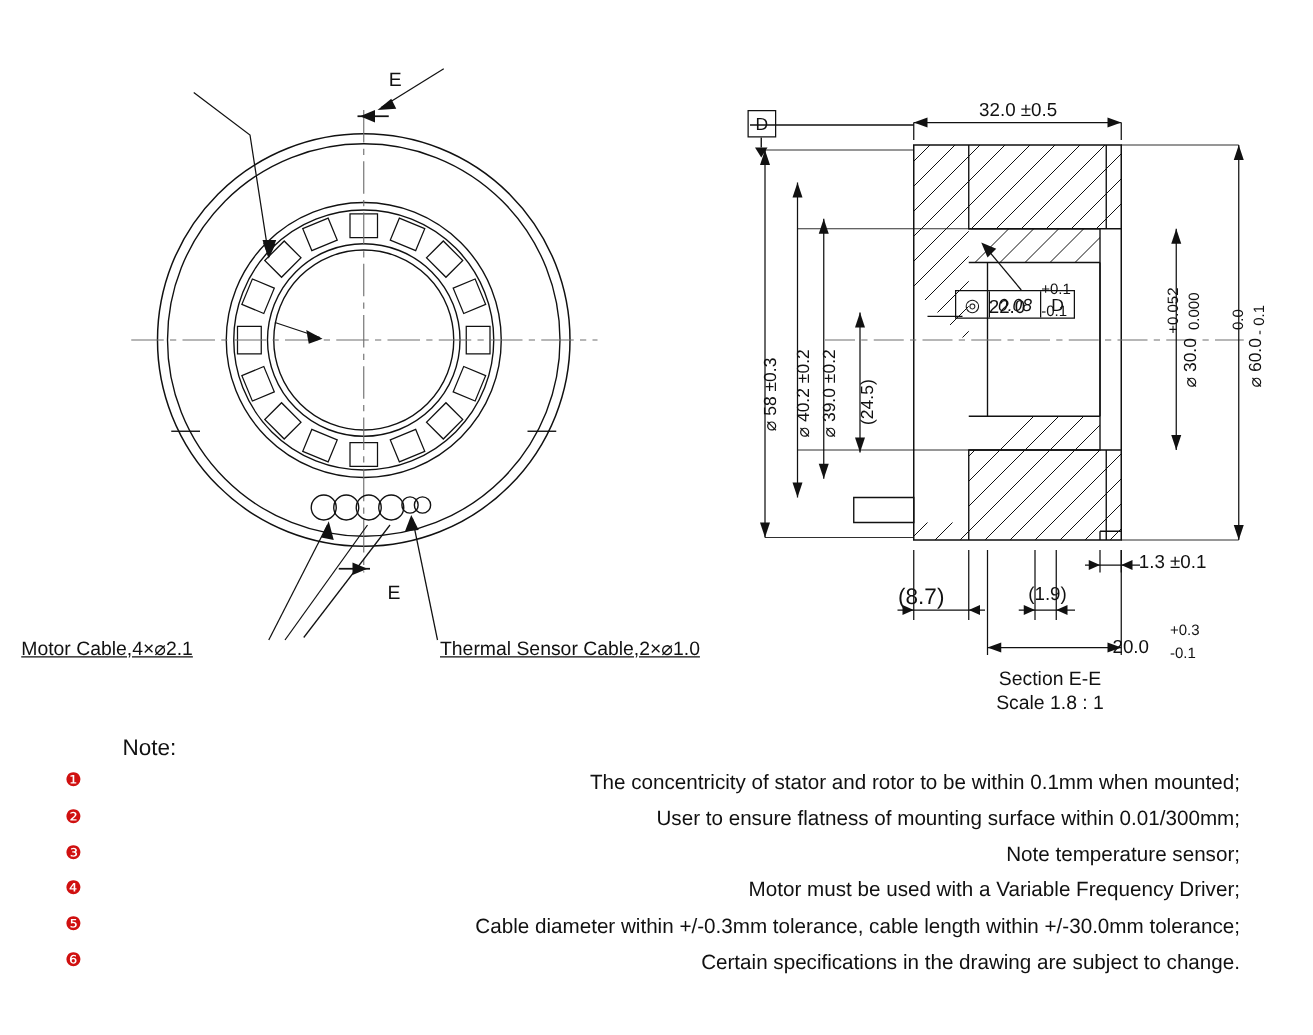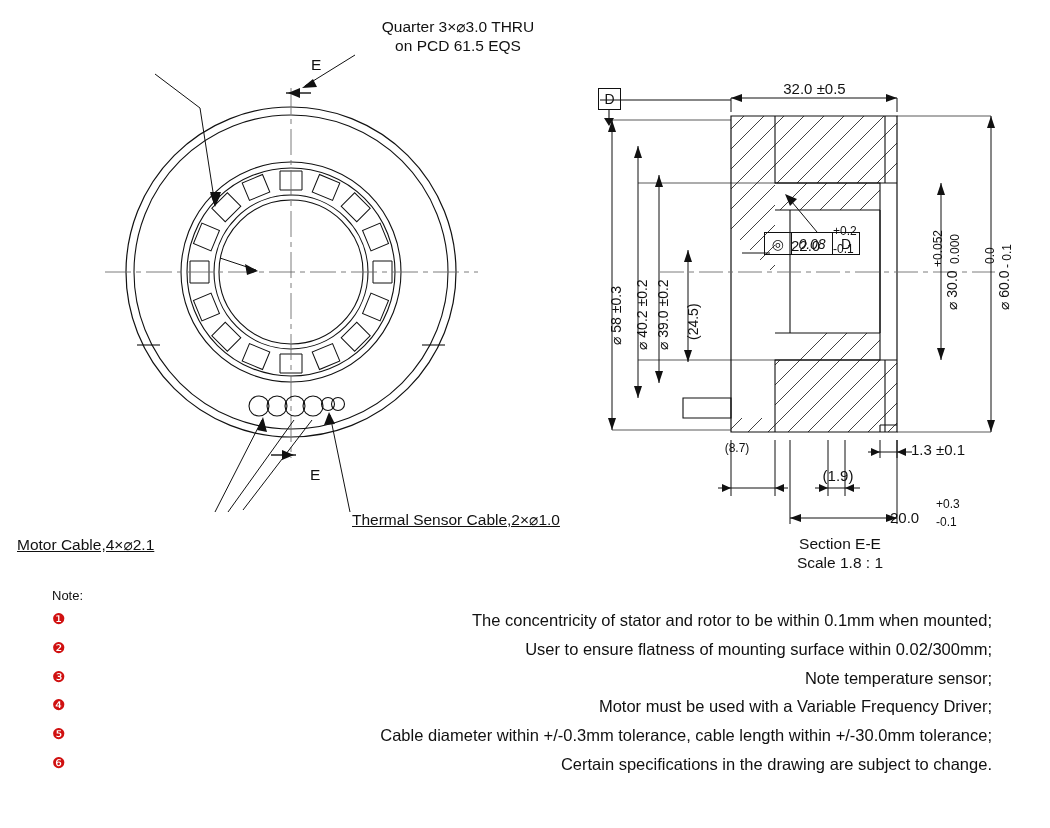--- a/index.html
+++ b/index.html
@@ -46,21 +46,22 @@
   .notes {
     position: absolute;
     left: 52px;
     top: 588px;
     width: 940px;
     font-size: 16.5px;
     color: #111;
   }
   .notes .note-title {
     margin-bottom: 6px;
-    font-size: 13px;
+    font-size: 18px;
+    margin-left: 46px;
   }
   .note-row {
     display: flex;
     align-items: flex-start;
     margin-bottom: 6.5px;
   }
   .note-num {
     width: 22px;
     flex: 0 0 22px;
     color: #d01010;
@@ -404,28 +405,26 @@
         <line x1="897" y1="440" x2="897" y2="524"></line>
         <line x1="790" y1="518" x2="897" y2="518"></line>
         <polygon points="790,518 801,514 801,522" fill="#111111" stroke="none"></polygon>
         <polygon points="897,518 886,514 886,522" fill="#111111" stroke="none"></polygon>
       </g>
 
     </g>
   </svg>
 
 
-  <div class="lbl center" style="left:358px; top:18px; width:200px;">Quarter 3×⌀3.0 THRU
-on PCD 61.5 EQS</div>
 
   <div class="lbl" style="left:311px; top:56px;">E</div>
 
   <div class="lbl" style="left:310px; top:466px;">E</div>
 
-  <div class="lbl underline" style="left:17px; top:536px;">Motor Cable,4×⌀2.1</div>
+  <div class="lbl underline" style="left:17px; top:511px;">Motor Cable,4×⌀2.1</div>
 
   <div class="lbl underline" style="left:352px; top:511px;">Thermal Sensor Cable,2×⌀1.0</div>
 
   <div class="frame-box" style="left:598px; top:88px; width:23px; height:22px; justify-content:center;">
     <span>D</span>
   </div>
 
   <div class="frame-box" style="left:764px; top:232px; width:0; height:22px; border:none;">
   </div>
   <div class="frame-box" style="left:764px; top:232px; width:96px; height:23px;">
@@ -437,53 +436,53 @@
   </div>
 
   <div class="lbl center" style="left:757px; top:80px; width:115px; font-size:15px;">32.0 ±0.5</div>
 
   <div class="vert" style="left:608px; top:345px;">⌀ 58 ±0.3</div>
   <div class="vert" style="left:634px; top:350px;">⌀ 40.2 ±0.2</div>
   <div class="vert" style="left:655px; top:350px;">⌀ 39.0 ±0.2</div>
   <div class="vert" style="left:685px; top:340px;">(24.5)</div>
 
   <div class="lbl" style="left:791px; top:237px; font-size:15px;">22.0</div>
-  <div class="tol-stack" style="left:833px; top:225px;">+0.2</div>
+  <div class="tol-stack" style="left:833px; top:225px;">+0.1</div>
   <div class="tol-stack" style="left:833px; top:243px;">-0.1</div>
 
   <div class="vert" style="left:944px; top:310px;">⌀ 30.0</div>
   <div class="vert" style="left:931px; top:267px; font-size:12px;">+0.052</div>
   <div class="vert" style="left:948px; top:264px; font-size:12px;">0.000</div>
 
   <div class="vert" style="left:996px; top:310px;">⌀ 60.0</div>
   <div class="vert" style="left:983px; top:264px; font-size:12px;">0.0</div>
   <div class="vert" style="left:1000px; top:268px; font-size:12px;">- 0.1</div>
 
   <div class="lbl" style="left:911px; top:441px; font-size:15px;">1.3 ±0.1</div>
 
-  <div class="lbl center" style="left:715px; top:441px; width:44px; font-size:12px;">(8.7)</div>
+  <div class="lbl center" style="left:715px; top:467px; width:44px; font-size:18px;">(8.7)</div>
   <div class="lbl center" style="left:816px; top:467px; width:44px; font-size:15px;">(1.9)</div>
 
   <div class="lbl" style="left:890px; top:509px; font-size:15px;">20.0</div>
   <div class="tol-stack" style="left:936px; top:498px;">+0.3</div>
   <div class="tol-stack" style="left:936px; top:516px;">-0.1</div>
 
   <div class="lbl center" style="left:760px; top:535px; width:160px;">Section E-E</div>
   <div class="lbl center" style="left:760px; top:554px; width:160px;">Scale 1.8 : 1</div>
 
   <div class="notes">
     <div class="note-title">Note:</div>
 
     <div class="note-row">
       <div class="note-num">❶</div>
       <div class="note-txt">The concentricity of stator and rotor to be within 0.1mm when mounted;</div>
     </div>
     <div class="note-row">
       <div class="note-num">❷</div>
-      <div class="note-txt">User to ensure flatness of mounting surface within 0.02/300mm;</div>
+      <div class="note-txt">User to ensure flatness of mounting surface within 0.01/300mm;</div>
     </div>
     <div class="note-row">
       <div class="note-num">❸</div>
       <div class="note-txt">Note temperature sensor;</div>
     </div>
     <div class="note-row">
       <div class="note-num">❹</div>
       <div class="note-txt">Motor must be used with a Variable Frequency Driver;</div>
     </div>
     <div class="note-row">

